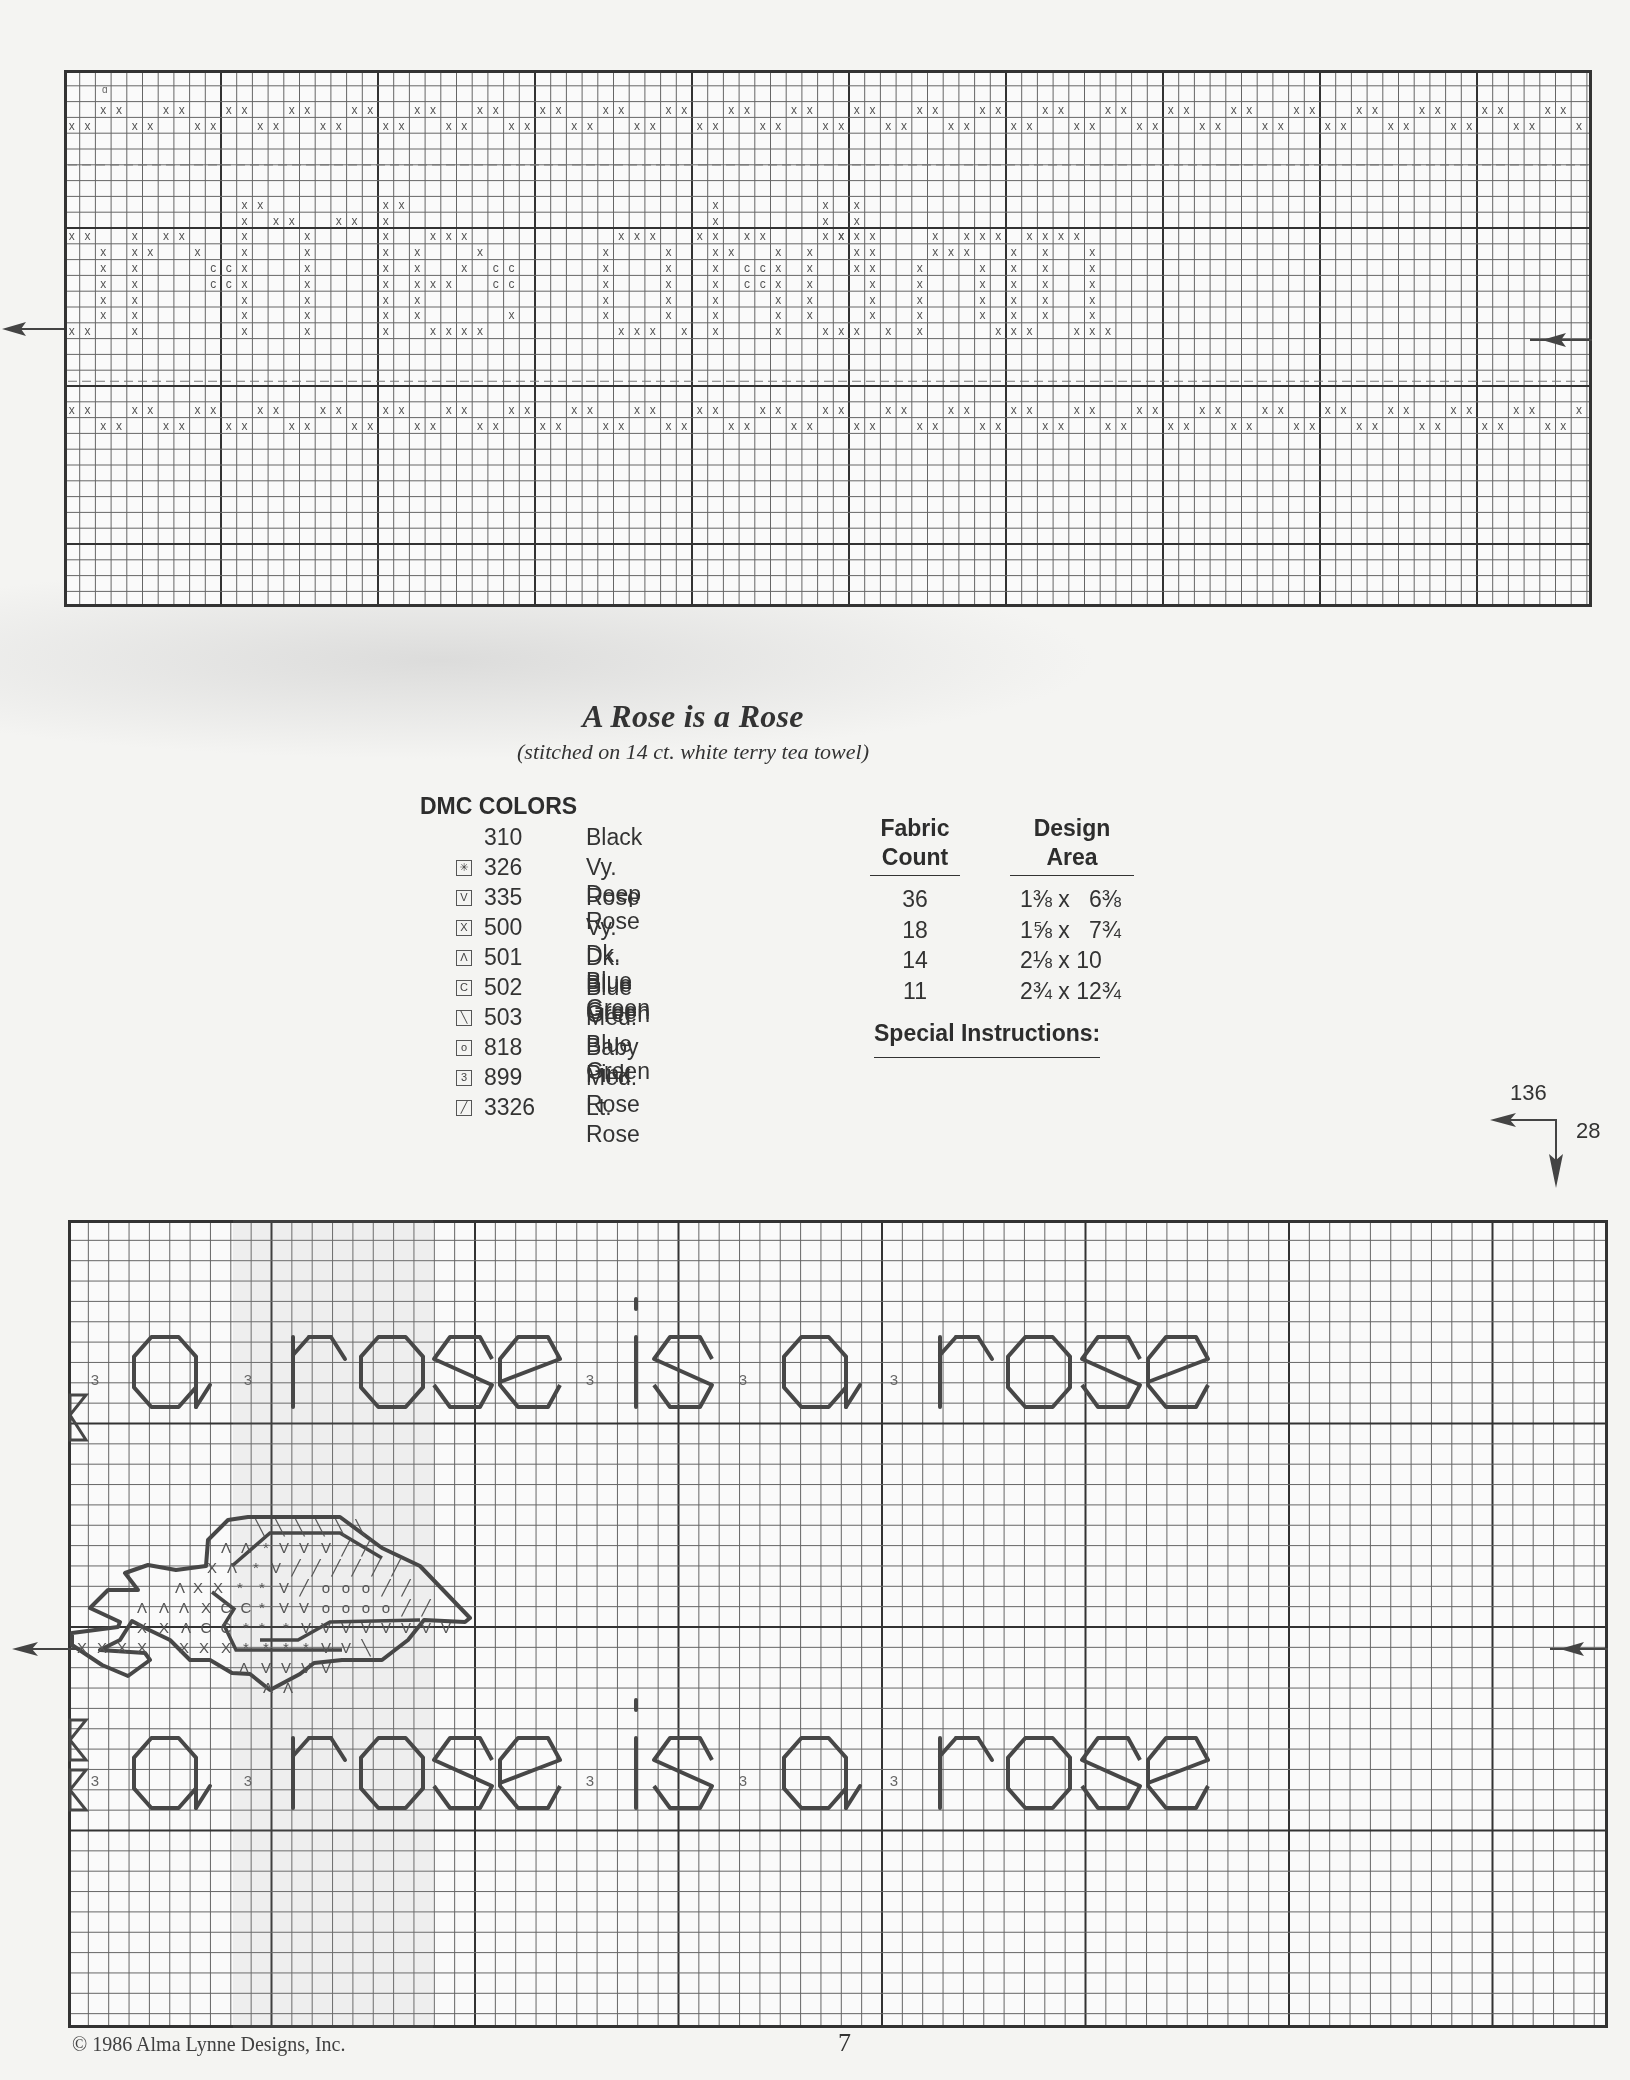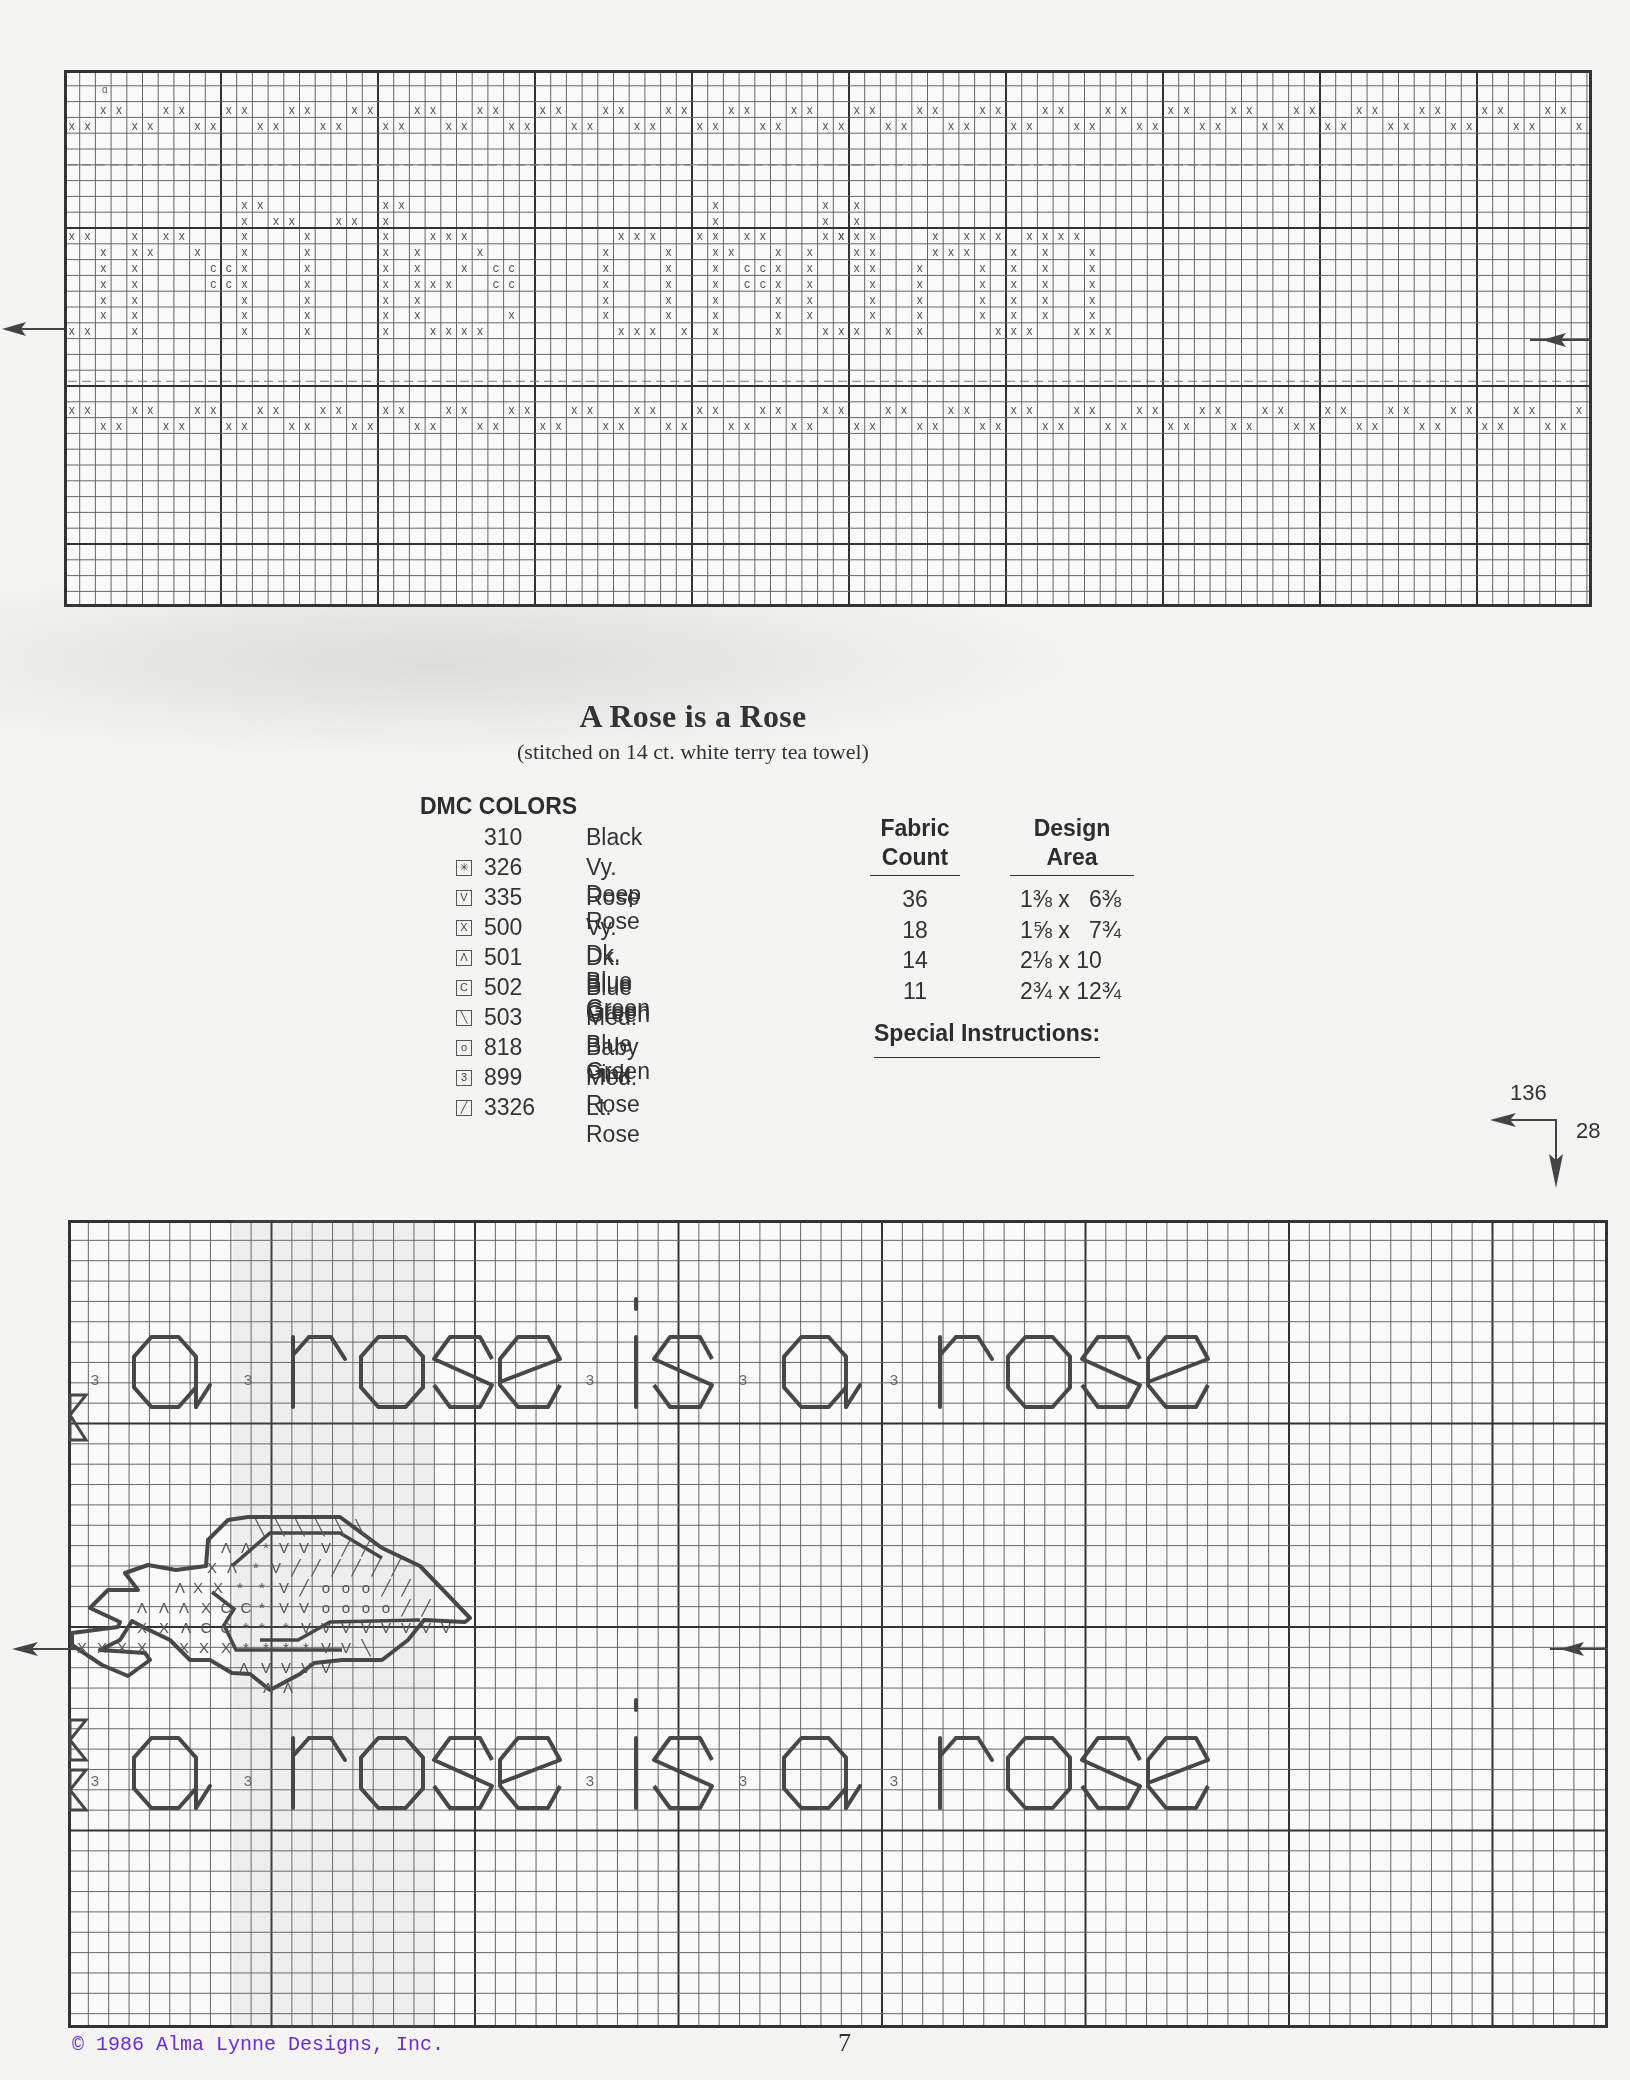--- a/index.html
+++ b/index.html
@@ -8,21 +8,21 @@
     background:#f4f4f2; color:#2a2a2a;
     font-family:"Liberation Sans", sans-serif;
   }
   .shade {
     position:absolute; left:0; top:560px; width:1100px; height:200px;
     background:radial-gradient(ellipse at 40% 50%, rgba(200,200,200,0.55), rgba(244,244,242,0) 70%);
   }
   .chart { position:absolute; background:#fafafa; }
   .chart svg { display:block; }
   .arrow { position:absolute; }
-  .title-block { position:absolute; left:0; width:1386px; top:698px; text-align:center; font-family:"Liberation Serif", serif; }
+  .title-block { position:absolute; left:0; width:1386px; top:698px; text-align:center; font-family:"Liberation Serif", serif;font-style:italic; }
   .title { font-size:32px; font-weight:bold; color:#333; letter-spacing:0.3px; }
   .subtitle { font-size:22px; color:#333; margin-top:4px; }
 
   .dmc { position:absolute; left:420px; top:793px; }
   .dmc-head { font-size:23px; font-weight:bold; color:#2d2d2d; margin-bottom:4px; }
   .dmc-row { position:relative; height:30px; font-size:23px; color:#333; }
   .dmc-sym { position:absolute; left:36px; top:6px; width:16px; height:16px; border:1.5px solid #555; box-sizing:border-box; font-size:11px; line-height:13px; text-align:center; color:#444; }
   .dmc-num { position:absolute; left:64px; top:0; }
   .dmc-name { position:absolute; left:166px; top:0; }
 
@@ -32,21 +32,21 @@
   .fab-val { font-size:23px; color:#333; line-height:30.5px; white-space:pre; }
 
   .special { position:absolute; left:874px; top:1020px; width:520px; }
   .special-head { font-size:23px; font-weight:bold; color:#2d2d2d; display:inline-block; border-bottom:1.5px solid #333; padding-bottom:10px; }
   .special ol { margin:10px 0 0 0; padding:0 0 0 34px; font-size:23px; color:#333; line-height:30px; }
 
   .dims { position:absolute; left:1490px; top:1080px; width:140px; height:110px; }
   .dim-w { position:absolute; left:20px; top:0; font-size:22px; color:#333; }
   .dim-h { position:absolute; left:86px; top:38px; font-size:22px; color:#333; }
 
-  .footer-left { position:absolute; left:72px; top:2033px; font-family:Liberation Mono, monospace; font-size:20px; color:#6d28d9; }
+  .footer-left { position:absolute; left:72px; top:2033px; font-family:Liberation Serif, serif; font-size:20px; color:#404040; }
   .footer-page { position:absolute; left:838px; top:2028px; font-family:"Liberation Serif", serif; font-size:26px; color:#333; }
 </style>
 </head>
 <body>
 
 <div class="shade"></div>
 
 <div class="chart" style="left:64px; top:70px; width:1528px; height:537px;">
   <svg id="topSvg" width="1528" height="537">
       <line x1="0" y1="0" x2="0" y2="537" stroke="#333" stroke-width="2"></line>

